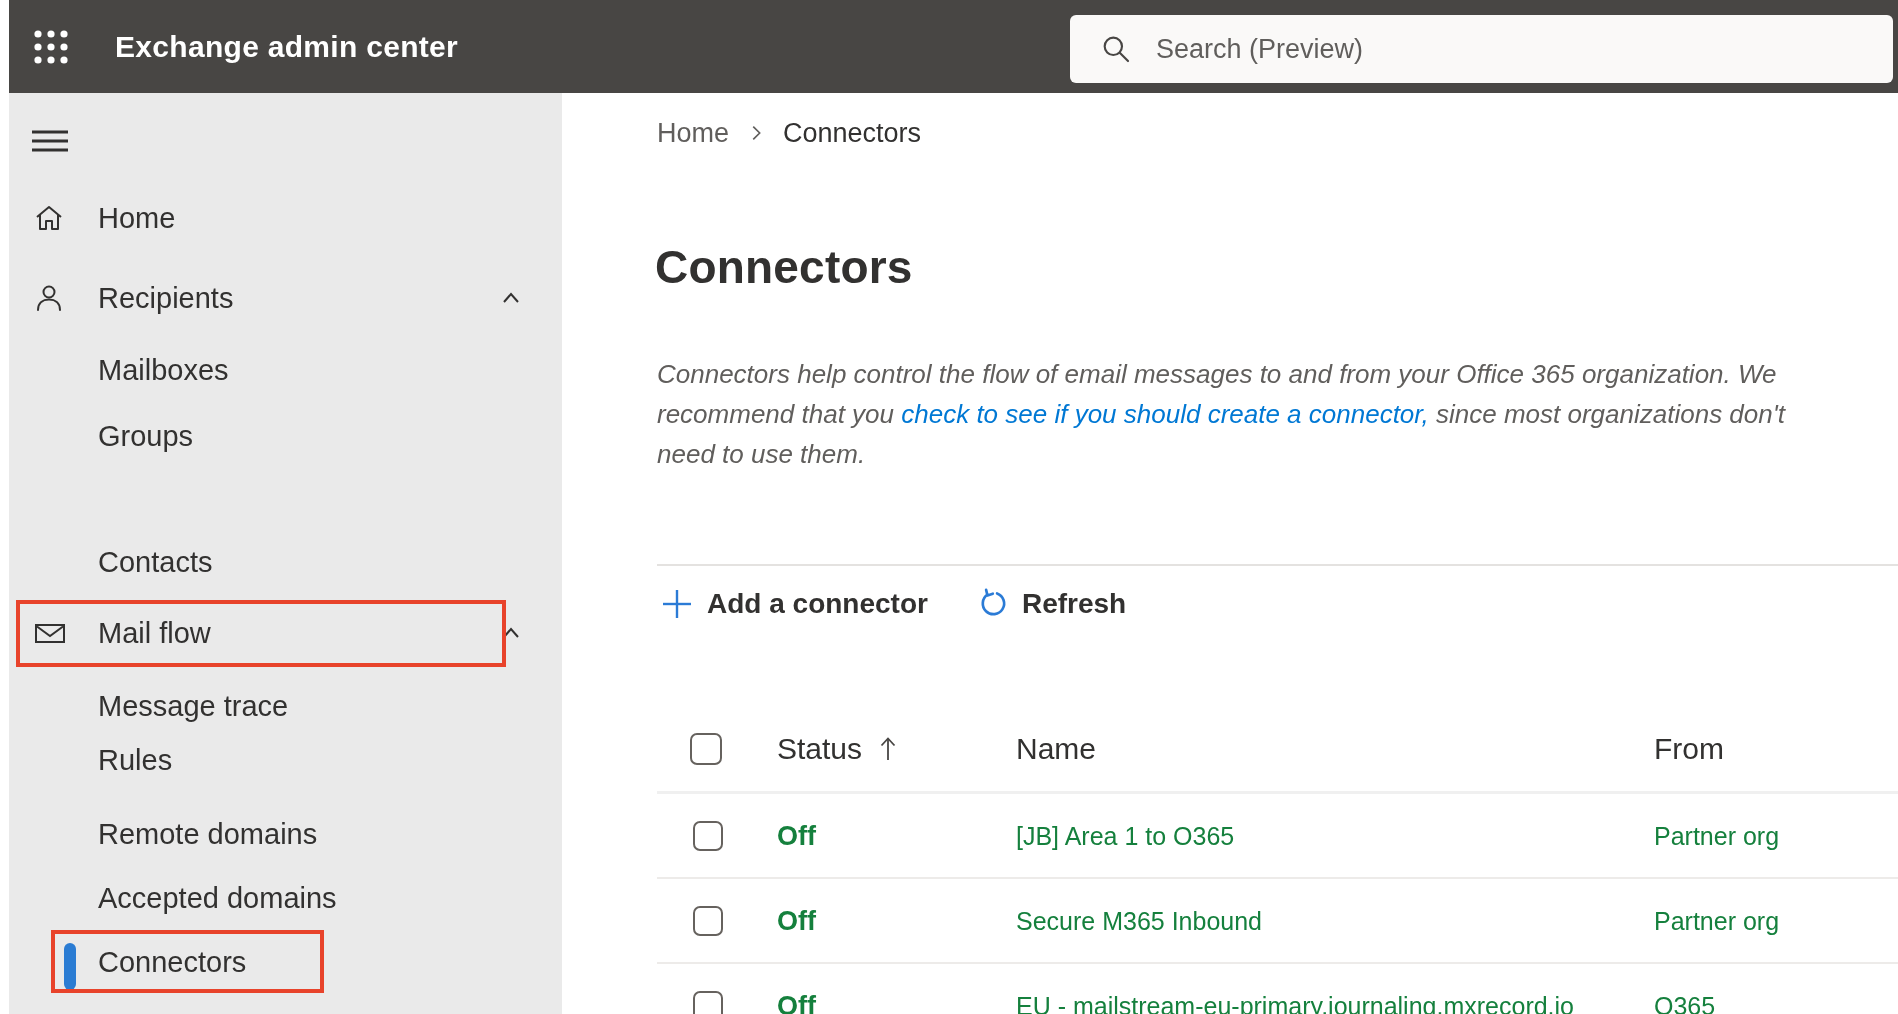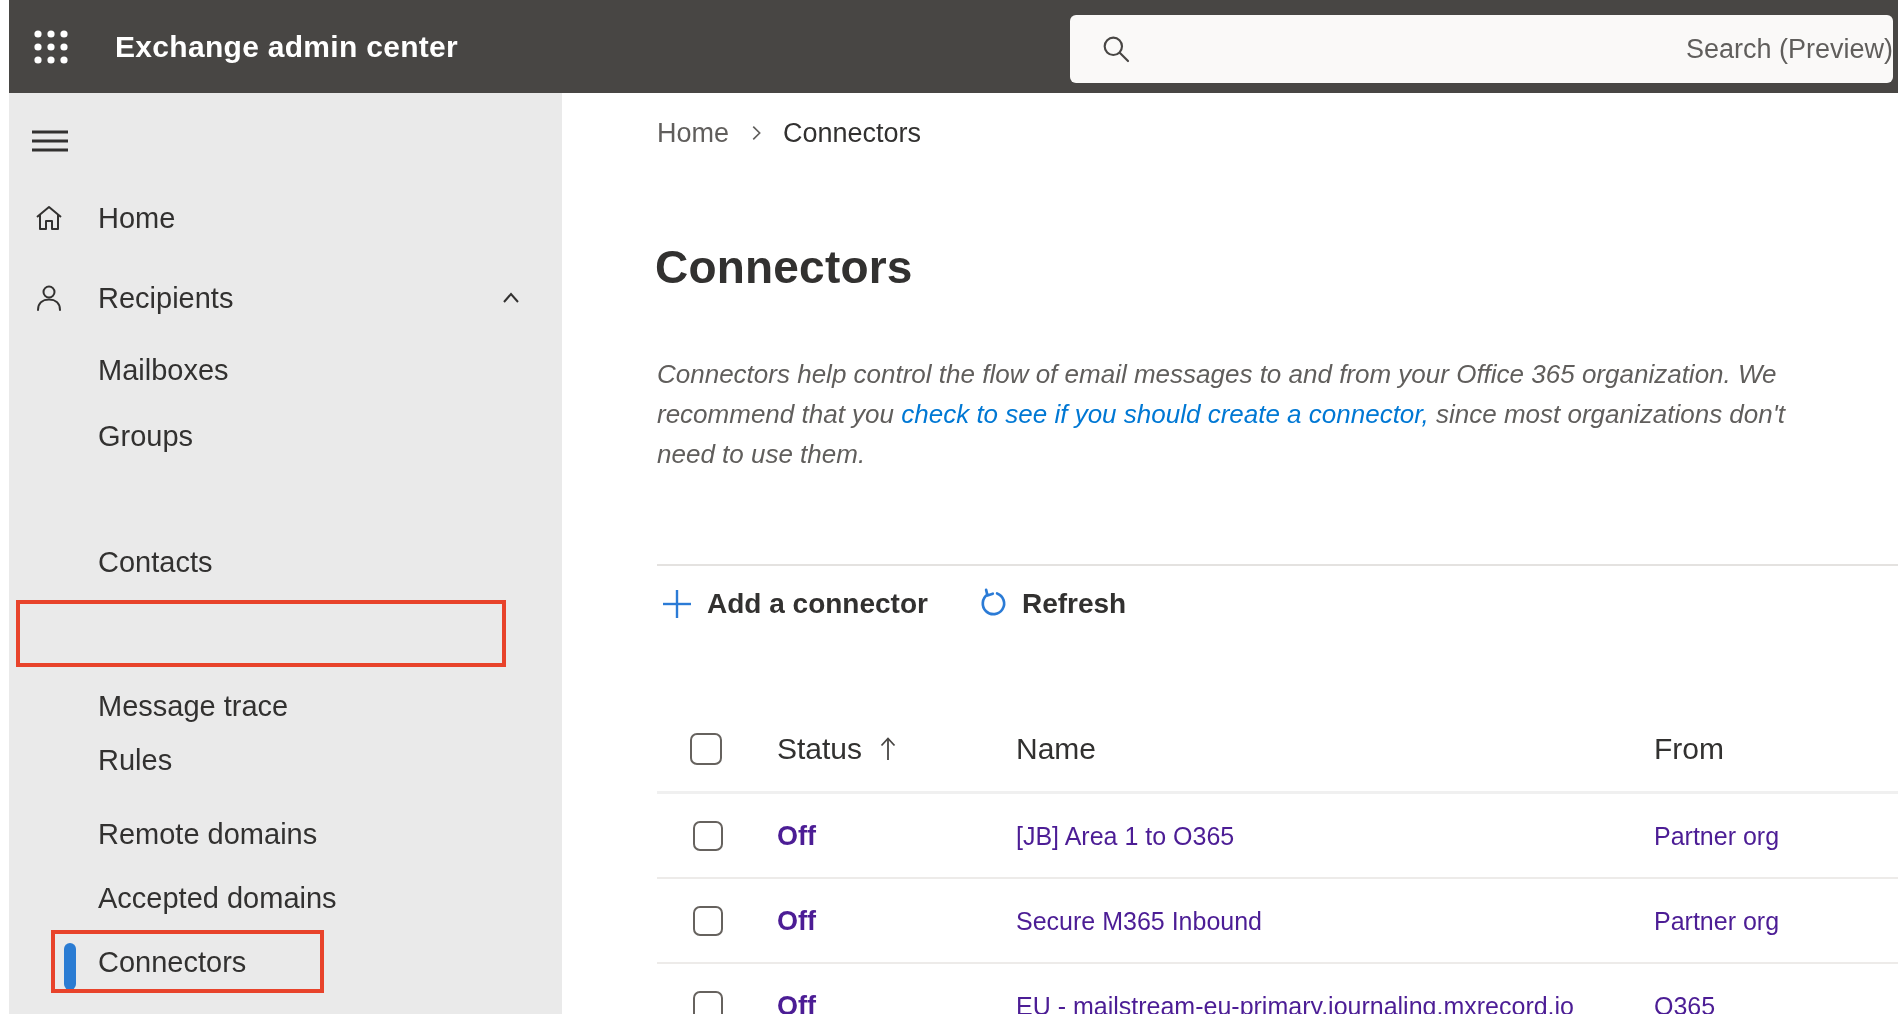--- a/index.html
+++ b/index.html
@@ -7,21 +7,21 @@
   html,body { background:#fff; }
   body { font-family:"Liberation Sans", sans-serif; }
   #app { position:relative; width:1898px; height:1014px; background:#ffffff; overflow:hidden;margin-left:9px; }
 
   
   .topbar { position:absolute; top:0; left:0; width:1898px; height:93px; background:#484644; }
   .waffle { position:absolute; left:16px; top:22px; width:52px; height:50px; display:flex; align-items:center; justify-content:center; cursor:pointer; }
   .app-title { position:absolute; left:106px; top:0; height:93px; display:flex; align-items:center; color:#ffffff; font-size:30px; font-weight:600; letter-spacing:0.3px; }
   .searchbox { position:absolute; left:1061px; top:15px; width:823px; height:68px; background:#faf9f8; border-radius:6px; display:flex; align-items:center; padding-left:30px; }
   .searchbox svg { flex:0 0 auto; }
-  .searchbox input { border:none; outline:none; background:transparent; font-family:inherit; font-size:27px; color:#323130; margin-left:24px; flex:1 1 auto;text-align:right; }
+  .searchbox input { border:none; outline:none; background:transparent; font-family:inherit; font-size:27px; color:#323130; margin-left:24px; flex:1 1 auto; }
   .searchbox input::placeholder { color:#605e5c; opacity:1; }
 
   
   .sidebar { position:absolute; top:93px; left:0; width:553px; height:921px; background:#eaeaea; }
   .hamburger { position:absolute; left:22px; top:36px; width:38px; height:24px; cursor:pointer; }
   .nav-item { position:absolute; left:0; width:553px; height:64px; cursor:pointer; }
   .nav-icon { position:absolute; left:24px; top:50%; transform:translateY(-50%); width:32px; height:32px; }
   .nav-label { position:absolute; left:89px; top:50%; transform:translateY(-50%); font-size:29px; color:#323130; white-space:nowrap; }
   .nav-chevron { position:absolute; left:488px; top:50%; transform:translateY(-50%); width:28px; height:28px; }
   .nav-indicator { position:absolute; left:55px; top:850px; width:12px; height:47px; border-radius:6px; background:#2b7cd3; }
@@ -59,21 +59,21 @@
   .trow.r1 { top:878px; height:85px; }
   .trow.r2 { top:963px; height:85px; }
   .cell { position:absolute; top:50%; transform:translateY(-50%); white-space:nowrap; }
   .cb { left:684px; width:30px; height:30px; border:2px solid #66625e; border-radius:7px; background:#ffffff; cursor:pointer; }
   .thead .cb { left:681px; width:32px; height:32px; }
   .c-status { left:768px; }
   .c-name { left:1007px; }
   .c-from { left:1645px; }
   .th { font-size:30px; color:#323130; font-weight:400; }
   .th-status { display:flex; align-items:center; gap:16px; cursor:pointer; }
-  .td { font-size:25px; color:#4c1d95; }
+  .td { font-size:25px; color:#15803d; }
   .td-status { font-size:27px; font-weight:700; }
 </style>
 </head>
 <body>
 
 <div id="app">
 
   <header class="topbar">
     <div class="waffle">
       <svg width="40" height="40" viewBox="0 0 40 40">
@@ -137,20 +137,34 @@
     <div class="nav-item" style="top:311px">
       <span class="nav-label">Groups</span>
     </div>
     <div class="nav-item" style="top:245px">
       <span class="nav-label">Mailboxes</span>
     </div>
     <div class="nav-item" style="top:437px">
       <span class="nav-label">Contacts</span>
     </div>
 
+    <div class="nav-item" style="top:508px">
+      <span class="nav-icon">
+        <svg width="34" height="32" viewBox="0 0 34 32">
+          <rect x="3" y="8" width="28" height="17" fill="none" stroke="#323130" stroke-width="2"></rect>
+          <polyline points="4,9.5 17,19 30,9.5" fill="none" stroke="#323130" stroke-width="2"></polyline>
+        </svg>
+      </span>
+      <span class="nav-label">Mail flow</span>
+      <span class="nav-chevron">
+        <svg width="28" height="28" viewBox="0 0 28 28">
+          <polyline points="7,18 14,10 21,18" fill="none" stroke="#323130" stroke-width="2"></polyline>
+        </svg>
+      </span>
+    </div>
 
     <div class="nav-item" style="top:581px">
       <span class="nav-label">Message trace</span>
     </div>
     <div class="nav-item" style="top:635px">
       <span class="nav-label">Rules</span>
     </div>
     <div class="nav-item" style="top:709px">
       <span class="nav-label">Remote domains</span>
     </div>

